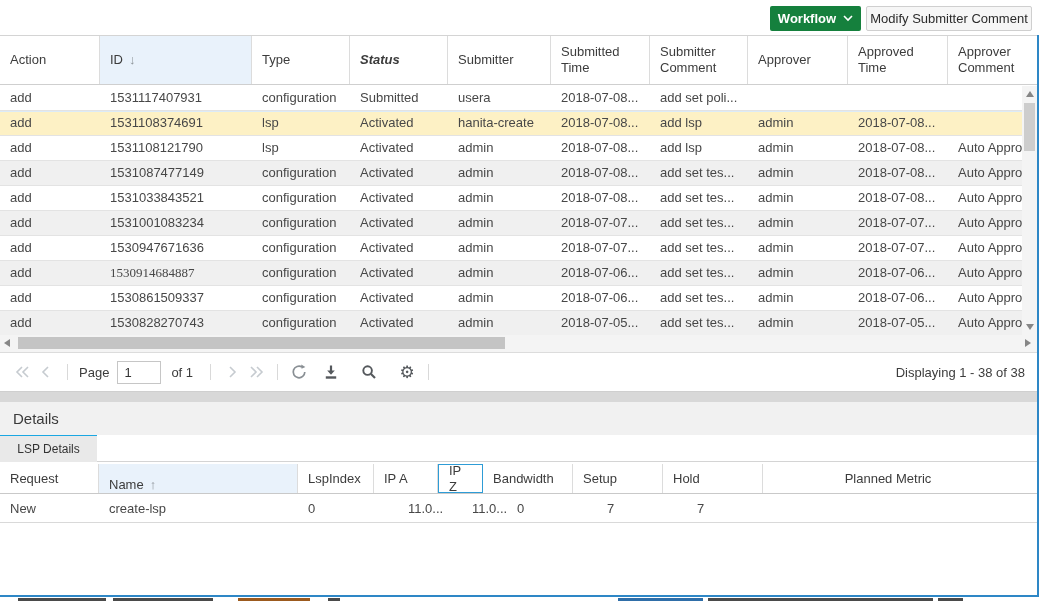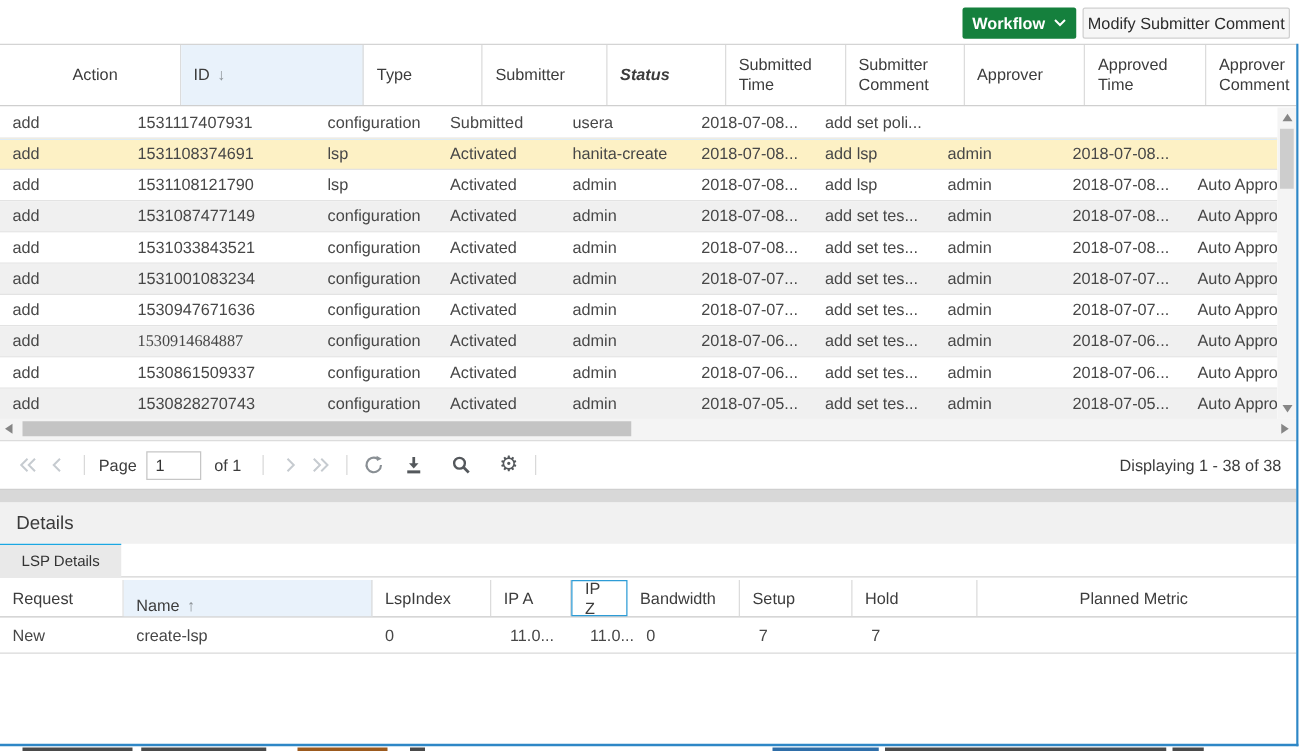--- a/index.html
+++ b/index.html
@@ -10,21 +10,21 @@
   #topbar { position:absolute; left:0; top:0; width:1039px; height:35px; background:#fff; }
   .btn-primary { position:absolute; left:770px; top:6px; width:91px; height:25px;
     background:#15803d; color:#fff; font-weight:bold; font-size:13px; border:none;
     border-radius:2px; display:flex; align-items:center; justify-content:center; gap:7px; cursor:pointer; }
   .btn-secondary { position:absolute; left:866px; top:6px; width:166px; height:25px;
     background:#f6f6f6; border:1px solid #cfcfcf; border-radius:2px; color:#2b2b2b;
     font-size:13px; display:flex; align-items:center; justify-content:center; cursor:pointer; }
 
   
   #grid-header { position:absolute; left:0; top:35px; width:1037px; height:50px;
-    background:#fff; border-top:1px solid #d4d4d4; border-bottom:1px solid #cfcfcf; display:flex;padding-left:48px; }
+    background:#fff; border-top:1px solid #d4d4d4; border-bottom:1px solid #cfcfcf; display:flex; }
   .hcell { height:100%; display:flex; align-items:center; padding:0 10px;
     border-right:1px solid #dcdcdc; color:#3c3c3c; font-size:13px; line-height:16px; overflow:hidden; }
   .hcell.last { border-right:none; }
   .hcell.hl { background:#e9f2fb; }
   .hcell.emph .hlabel { font-weight:bold; font-style:italic; }
   .hcell.focus { border:1px solid #2e9cd6; }
   .sort-arrow { color:#8d9398; margin-left:6px; font-size:13px; }
 
   #grid-body { position:absolute; left:0; top:86px; width:1022px; height:249px; overflow:hidden; }
   .brow { display:flex; height:25px; border-bottom:1px solid #e3e3e3; background:#fff; cursor:pointer; }
@@ -96,25 +96,25 @@
       <div class="hcell" style="width: 100px;">
         <span class="hlabel">Action</span>
       </div>
       <div class="hcell hl" style="width: 152px;">
         <span class="hlabel">ID</span>
         <span class="sort-arrow">↓</span>
       </div>
       <div class="hcell" style="width: 98px;">
         <span class="hlabel">Type</span>
       </div>
+      <div class="hcell emph" style="width: 98px;">
+        <span class="hlabel">Status</span>
+      </div>
       <div class="hcell" style="width: 103px;">
         <span class="hlabel">Submitter</span>
-      </div>
-      <div class="hcell emph" style="width: 98px;">
-        <span class="hlabel">Status</span>
       </div>
       <div class="hcell" style="width: 99px;">
         <span class="hlabel">Submitted Time</span>
       </div>
       <div class="hcell" style="width: 98px;">
         <span class="hlabel">Submitter Comment</span>
       </div>
       <div class="hcell" style="width: 100px;">
         <span class="hlabel">Approver</span>
       </div>
@@ -325,21 +325,21 @@
     </div>
   </div>
   <div id="dgrid-header">
       <div class="hcell" style="width: 99px;">
         <span class="hlabel">Request</span>
       </div>
       <div class="hcell hl" style="width: 199px; align-items: flex-end;">
         <span class="hlabel">Name</span>
         <span class="sort-arrow">↑</span>
       </div>
-      <div class="hcell" style="width: 95px;">
+      <div class="hcell" style="width: 76px;">
         <span class="hlabel">LspIndex</span>
       </div>
       <div class="hcell" style="width: 64px;">
         <span class="hlabel">IP A</span>
       </div>
       <div class="hcell focus" style="width: 45px;">
         <span class="hlabel">IP Z</span>
       </div>
       <div class="hcell" style="width: 90px;">
         <span class="hlabel">Bandwidth</span>

